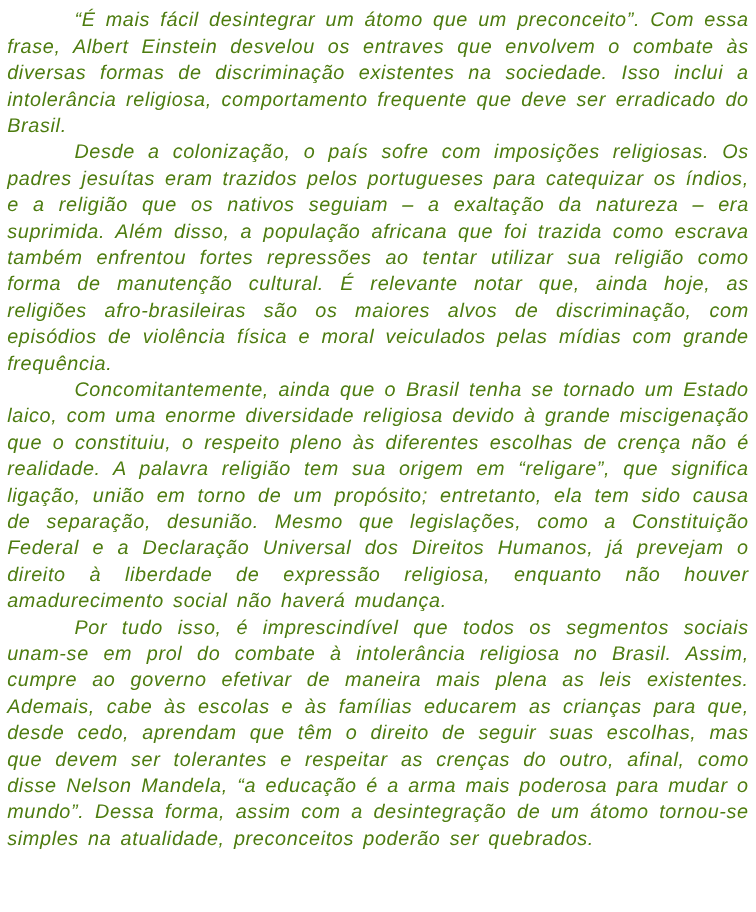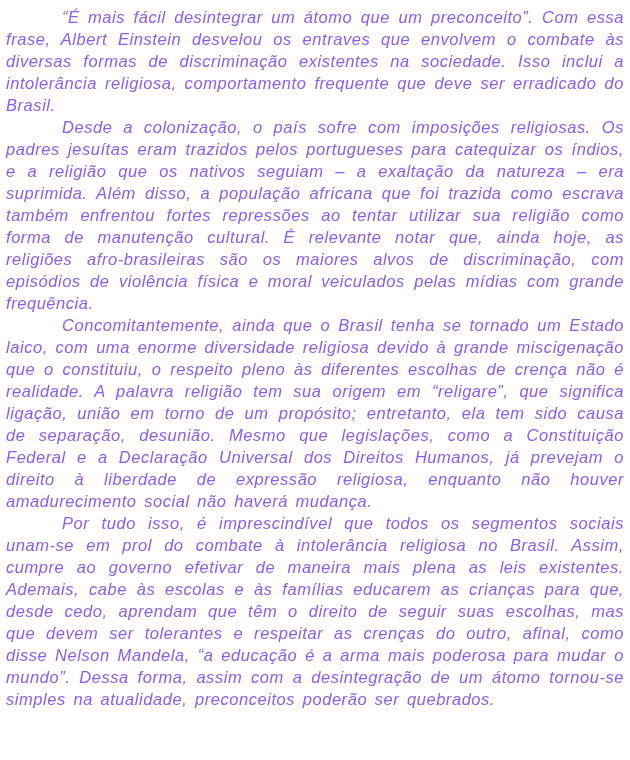--- a/index.html
+++ b/index.html
@@ -15,21 +15,21 @@
     padding: 6px 6px 0 6px;
     overflow: hidden;
   }
   .essay {
     font-family: "Liberation Sans", sans-serif;
     font-style: italic;
     font-size: 16.5px;
     line-height: 22px;
     letter-spacing: 0.55px;
     word-spacing: 2.5px;
-    color: #8b5cf6;
+    color: #4d7c0f;
     text-align: justify;
   }
   .essay p {
     margin: 0;
     padding: 0;
     text-indent: 56px;
   }
 </style>
 </head>
 <body>

